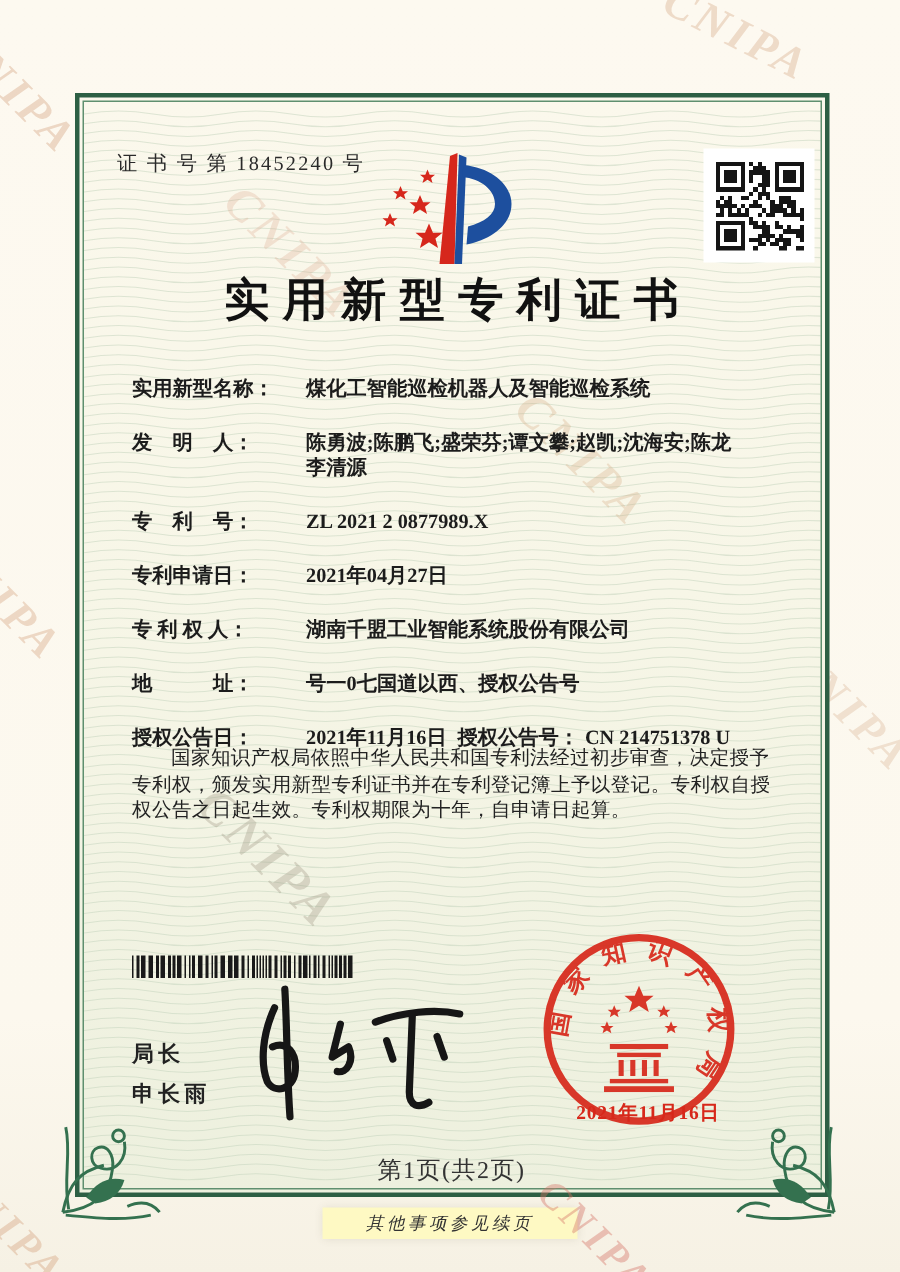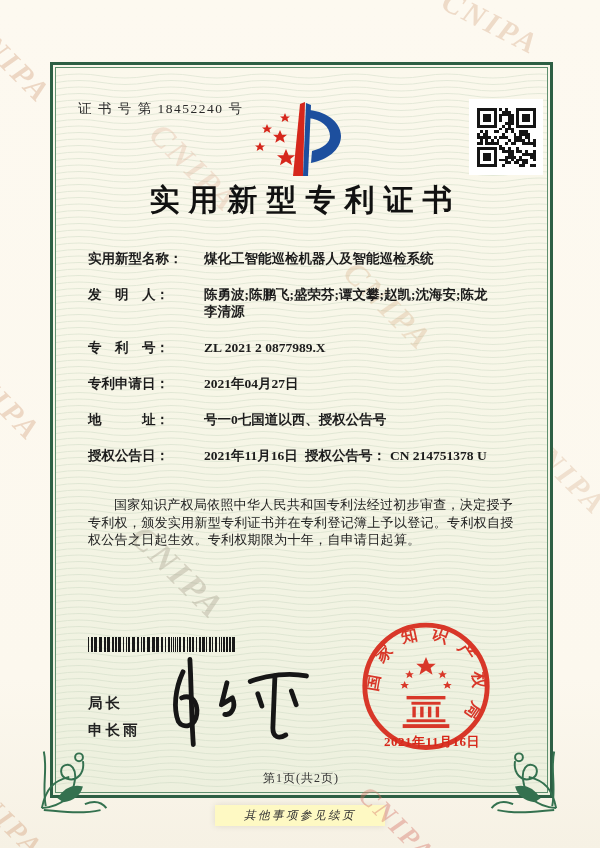--- a/index.html
+++ b/index.html
@@ -56,21 +56,21 @@
     left:88px;top:690px;font-family:"Liberation Sans","DejaVu Sans",sans-serif;
     font-size:14.5px;font-weight:600;letter-spacing:3px;line-height:27px;color:#222;
   }
   .autograph{left:158px;top:654px;z-index:5;}
   .seal{left:358px;top:622px;z-index:6;opacity:0.92;}
   .seal-date{
     left:356px;top:733px;width:152px;text-align:center;z-index:7;
     color:#d7281a;font-size:13px;font-weight:600;letter-spacing:0.5px;
   }
   .page-info{
-    left:52px;top:770px;width:498px;text-align:center;font-size:12px;
+    left:52px;top:770px;width:498px;text-align:center;font-size:16px;
     letter-spacing:1px;color:#333;z-index:5;
   }
   .cont-note{
     left:50%;top:805px;transform:translateX(-50%);z-index:5;
     background:#fef9c3;box-shadow:0 0 6px rgba(90,80,60,0.15);
     padding:3px 29px;font-size:11.5px;letter-spacing:2.5px;color:#333;
     font-style:italic;white-space:nowrap;
   }
   .orn{position:absolute;z-index:3;pointer-events:none;}
 </style>
@@ -404,20 +404,23 @@
   <div class="row">
     <span class="lab">发　明　人：</span><span class="val"><div>陈勇波;陈鹏飞;盛荣芬;谭文攀;赵凯;沈海安;陈龙</div><div>李清源</div></span>
   </div>
   <div class="row">
     <span class="lab">专　利　号：</span><span class="val">ZL 2021 2 0877989.X</span>
   </div>
   <div class="row">
     <span class="lab">专利申请日：</span><span class="val">2021年04月27日</span>
   </div>
   <div class="row">
+    <span class="lab">专 利 权 人：</span><span class="val">湖南千盟工业智能系统股份有限公司</span>
+  </div>
+  <div class="row">
     <span class="lab">地　　　址：</span><span class="val"><div>号一0七国道以西、授权公告号</div></span>
   </div>
   <div class="row grant">
     <span class="lab">授权公告日：</span><span class="val">2021年11月16日</span>
     <span class="pair2"><span class="lab">授权公告号：</span><span class="val">CN 214751378 U</span></span>
   </div>
 </div>
 
 <div class="abs paras">
   <p>国家知识产权局依照中华人民共和国专利法经过初步审查，决定授予专利权，颁发实用新型专利证书并在专利登记簿上予以登记。专利权自授权公告之日起生效。专利权期限为十年，自申请日起算。</p>

